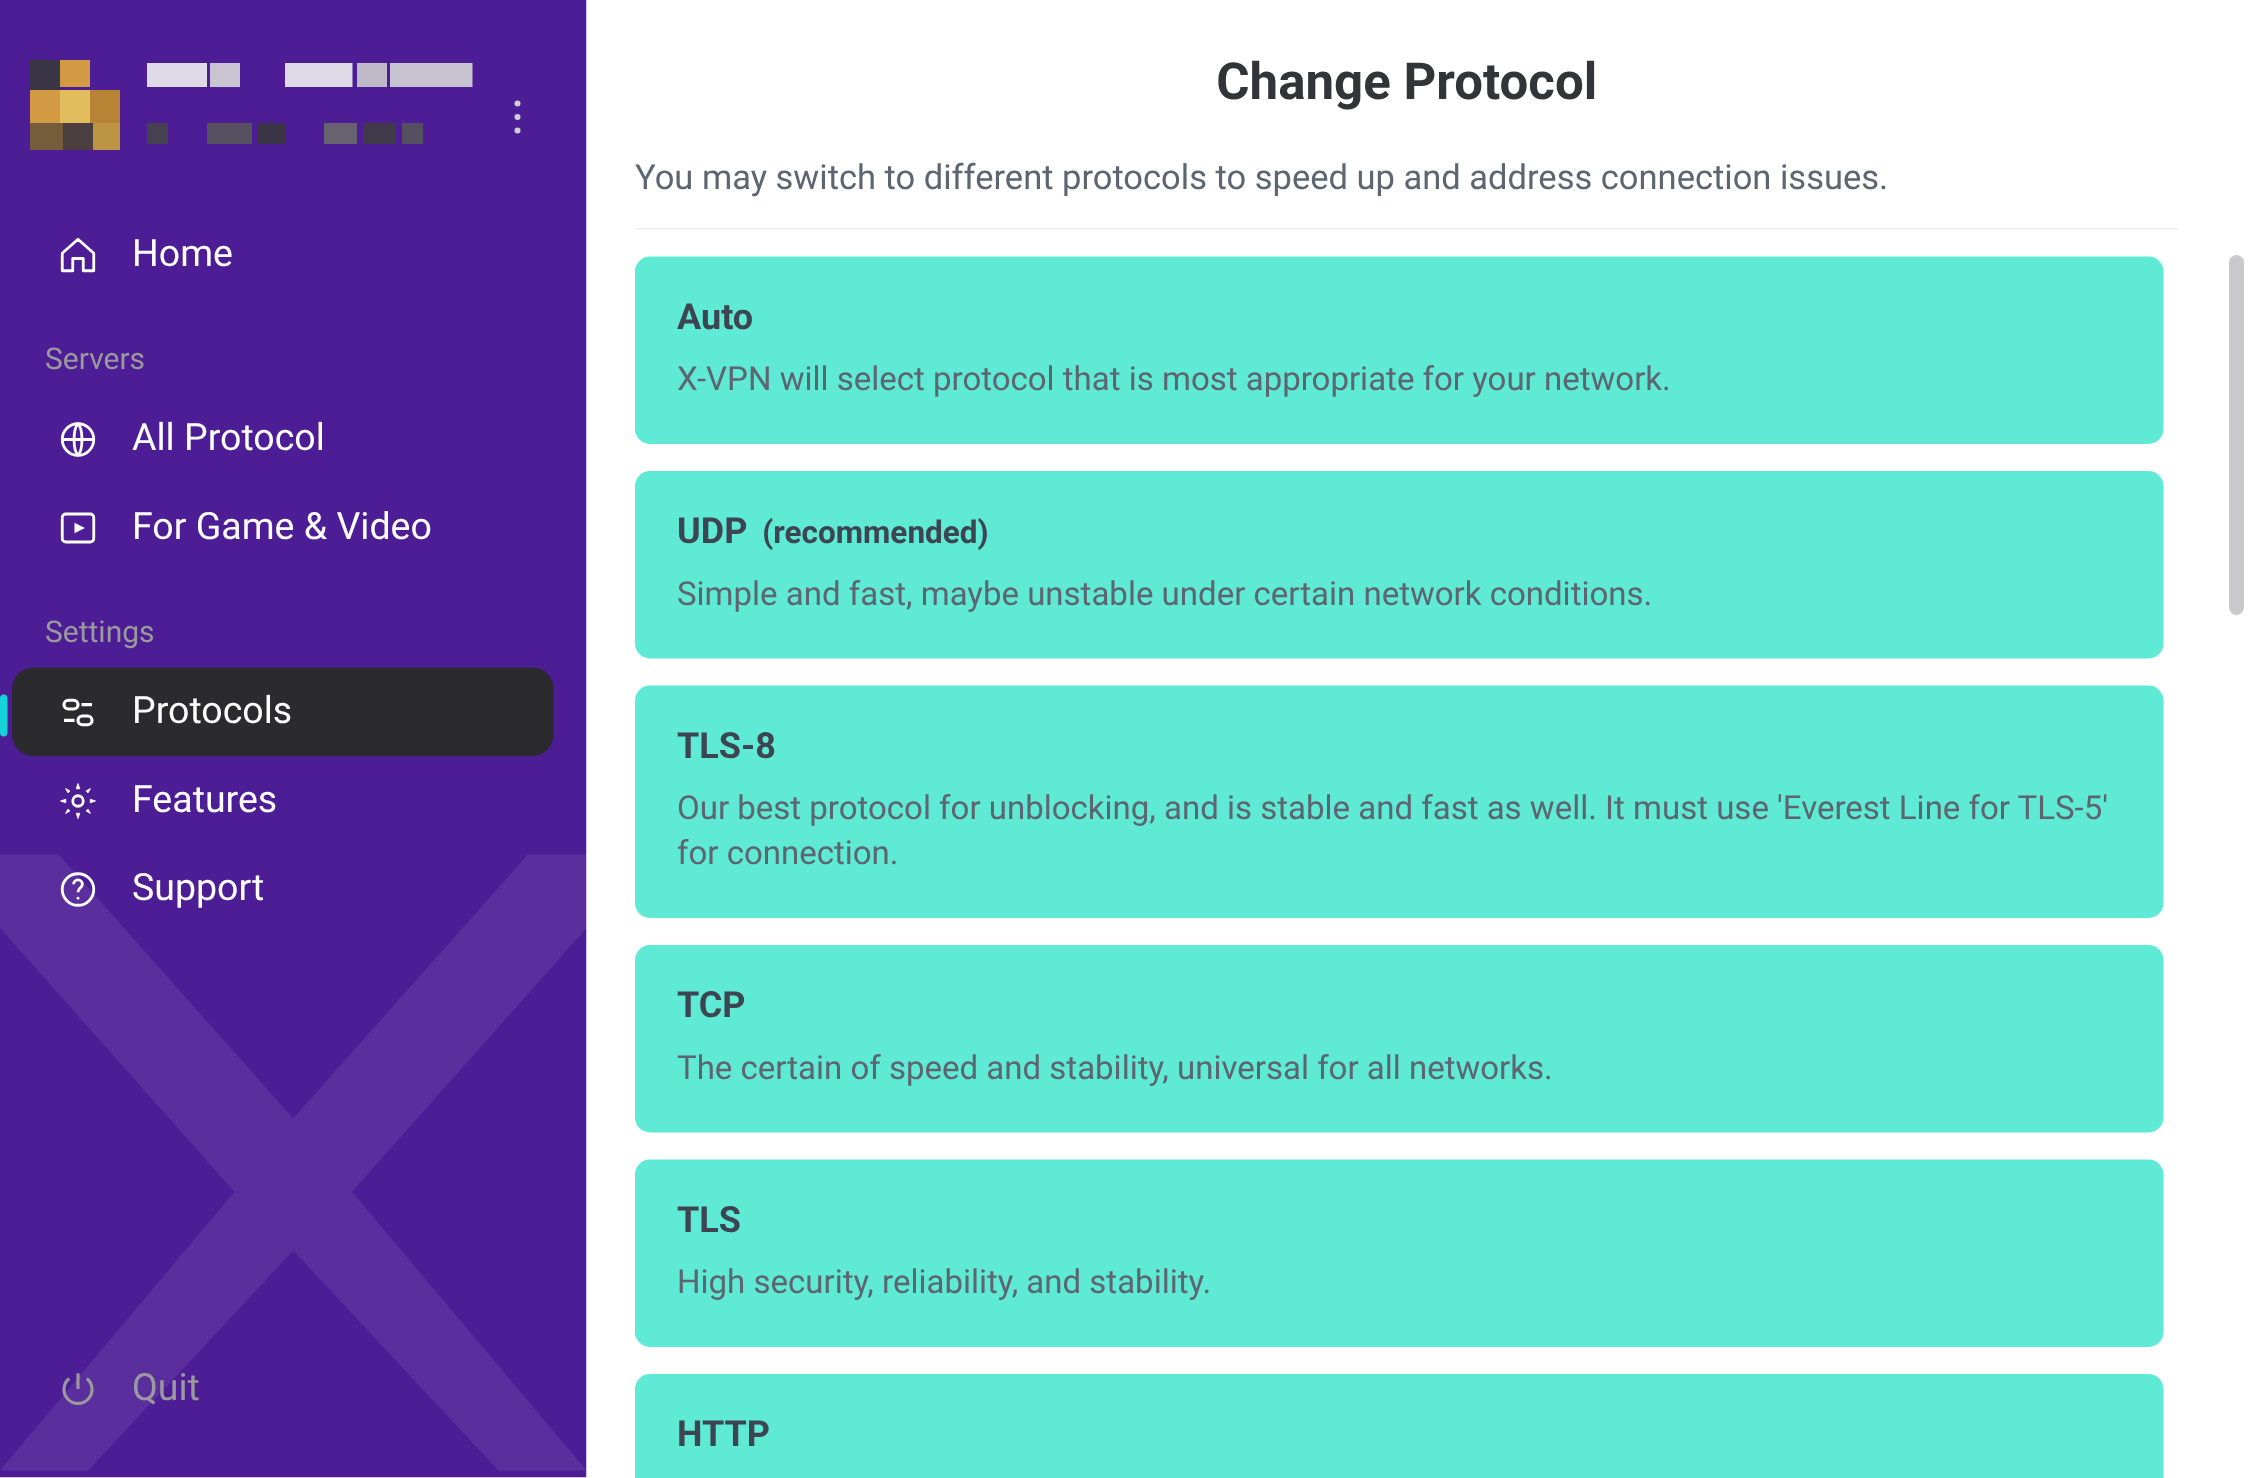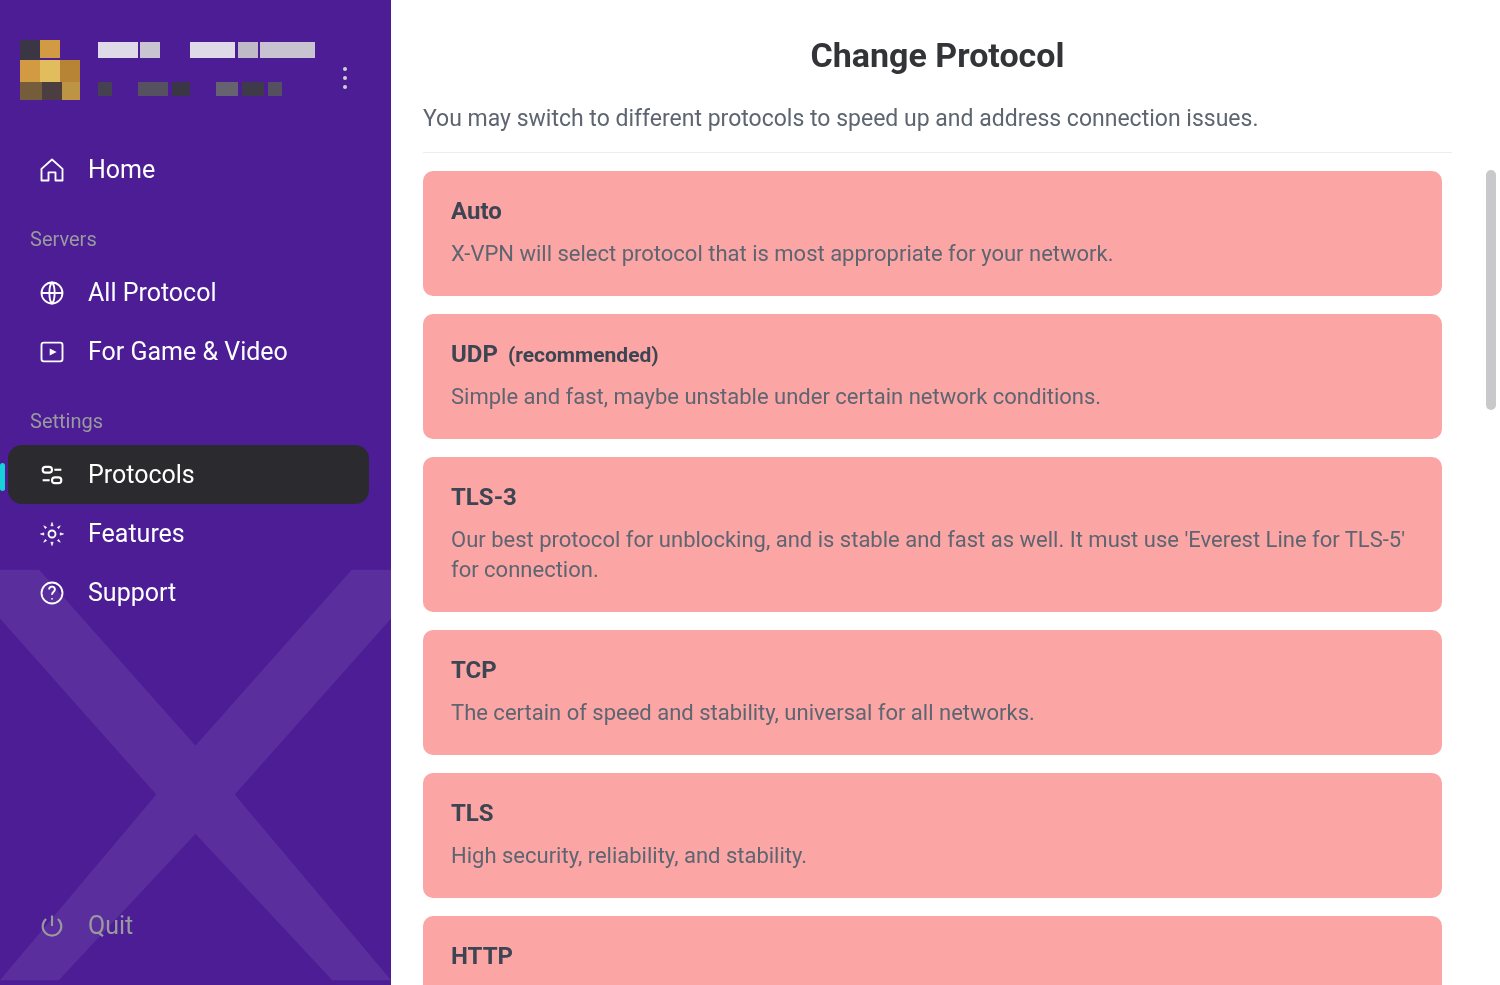--- a/index.html
+++ b/index.html
@@ -155,21 +155,21 @@
       border-bottom: 1px solid #eeeef0;
     }
     .protocol-list {
       margin-top: 18px;
       display: flex;
       flex-direction: column;
       gap: 18px;
       padding-right: 10px;
     }
     .protocol-card {
-      background: #fca5a5;
+      background: #5eead4;
       border-radius: 10px;
       padding: 26px 28px 26px 28px;
       cursor: pointer;
     }
     .protocol-title-row {
       display: flex;
       align-items: baseline;
       gap: 10px;
       margin-bottom: 14px;
     }
@@ -353,21 +353,21 @@
       <div class="protocol-card">
         <div class="protocol-title-row">
           <span class="protocol-title">UDP</span>
           <span class="protocol-note">(recommended)</span>
         </div>
         <div class="protocol-desc">Simple and fast, maybe unstable under certain network conditions.</div>
       </div>
 
       <div class="protocol-card">
         <div class="protocol-title-row">
-          <span class="protocol-title">TLS-3</span>
+          <span class="protocol-title">TLS-8</span>
           <span class="protocol-note"></span>
         </div>
         <div class="protocol-desc">Our best protocol for unblocking, and is stable and fast as well. It must use 'Everest Line for TLS-5' for connection.</div>
       </div>
 
       <div class="protocol-card">
         <div class="protocol-title-row">
           <span class="protocol-title">TCP</span>
           <span class="protocol-note"></span>
         </div>

